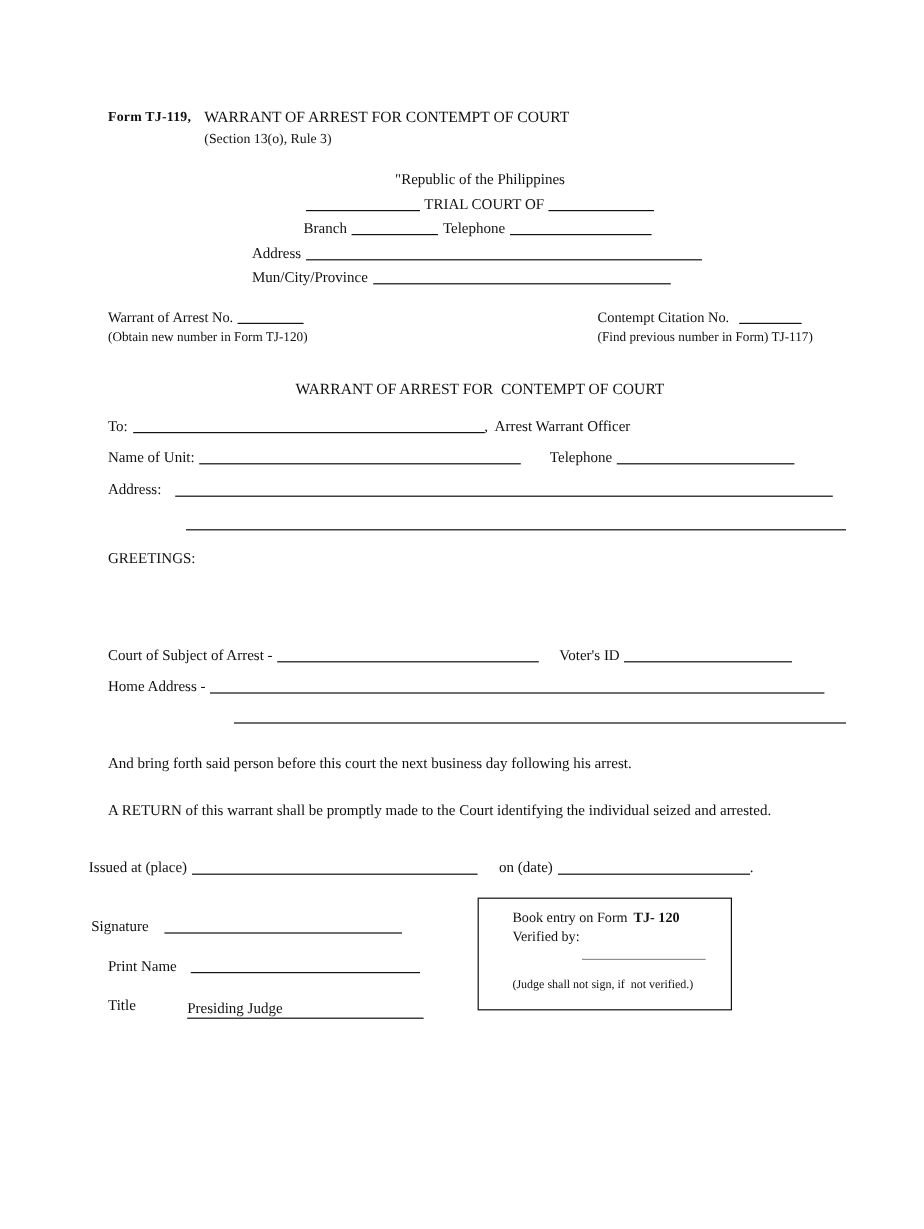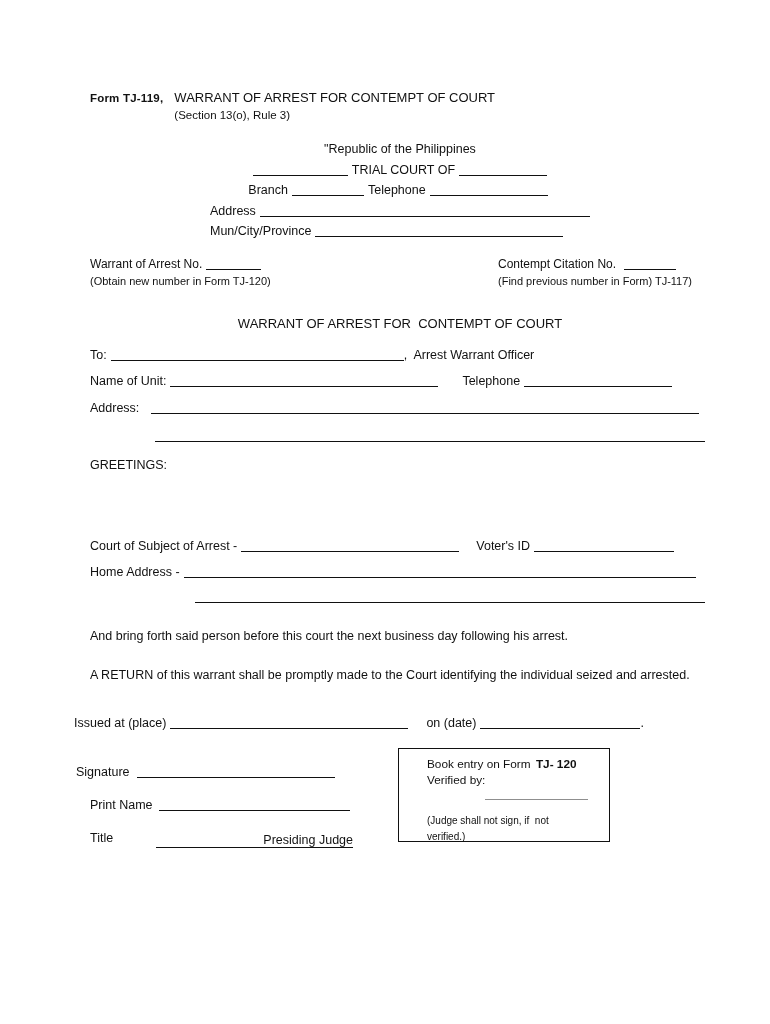--- a/index.html
+++ b/index.html
@@ -1,18 +1,18 @@
 <!DOCTYPE html>
 <html><head>
 <meta charset="utf-8">
 <style>
   html,body{margin:0;padding:0;background:#ffffff;}
   .page{
     position:relative;width:770px;height:868px;background:#ffffff;
-    font-family:Liberation Sans, sans-serif;
+    font-family:Liberation Serif, serif;
     font-size:12.5px;color:#111;overflow:hidden;
   }
   .abs{position:absolute;}
   .row{white-space:nowrap;}
   .bl{display:inline-block;border-bottom:1px solid #111;vertical-align:-2px;margin:0 4px;height:11px;}
   .bl.no-mr{margin-right:0;}
   .center{text-align:center;}
   .pre{white-space:pre-wrap;}
   .just{text-align:justify;}
   
@@ -21,21 +21,21 @@
   .form-id .ttl{font-size:13px;}
   .form-id .sec{font-size:11.5px;margin-top:4px;}
   
   .court{left:30px;right:0;top:139px;line-height:20.6px;}
   .court .indent{padding-left:180px;text-align:left;}
   
   .refnum{top:257px;font-size:12px;line-height:14px;}
   .refnum .note{font-size:11px;margin-top:3px;}
   
   .sigrow .slabel{display:inline-block;}
-  .blank-with-text{display:inline-block;border-bottom:1px solid #111;text-align:right;vertical-align:-2px;}
+  .blank-with-text{display:inline-block;border-bottom:1px solid #111;text-align:left;vertical-align:-2px;}
   
   .bookbox{
     left:398px;top:748px;width:212px;height:94px;border:1.6px solid #111;
     box-sizing:border-box;padding:8px 28px;font-size:11.8px;line-height:15.5px;
   }
   .bookbox .gray-line{width:103px;margin:11px 0 0 58px;border-bottom:1.4px solid #8f8f8f;height:0;}
   .bookbox .note{margin-top:13px;font-size:10px;}
   .small-cap{font-size:11px;}
 </style>
 </head>

